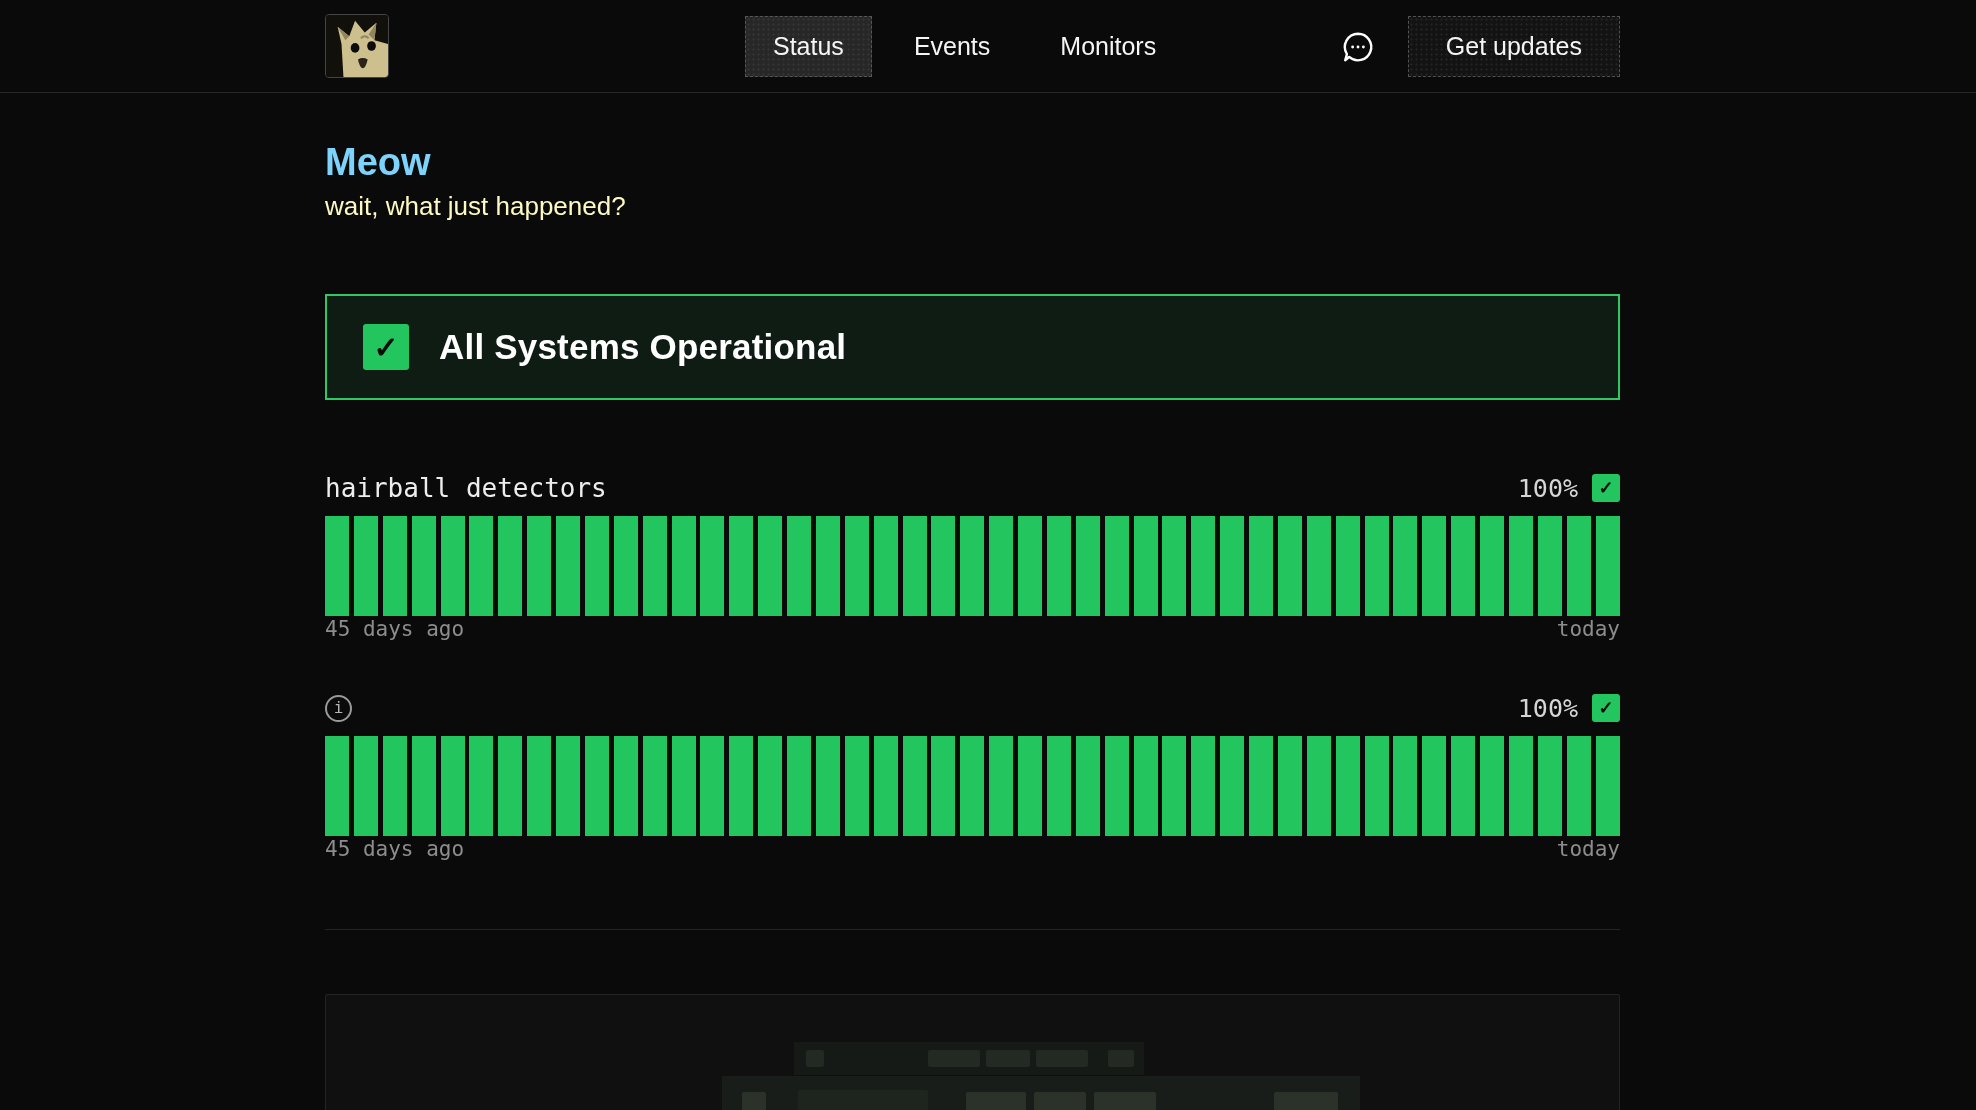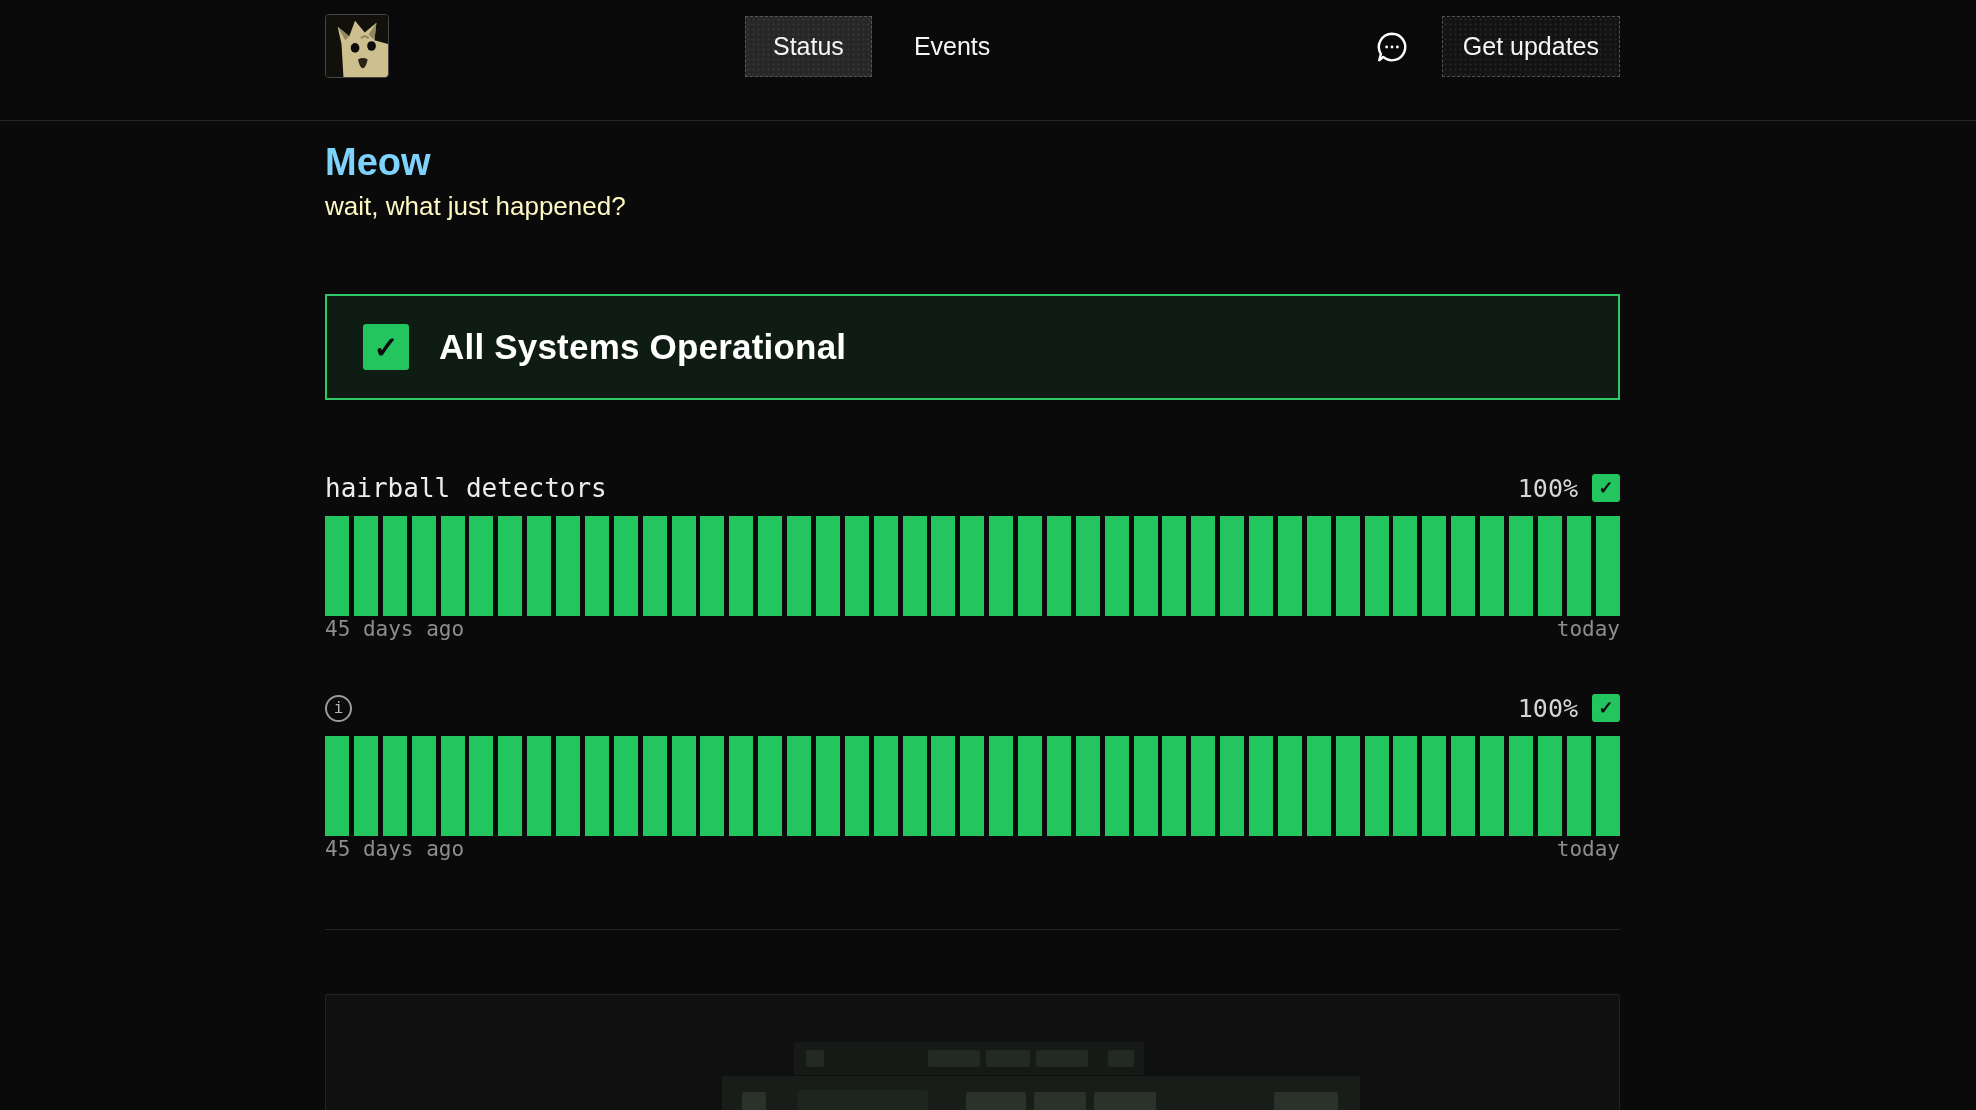--- a/index.html
+++ b/index.html
@@ -15,21 +15,21 @@
   body{
     width:1976px;height:1110px;position:relative;overflow:hidden;
     font-family:"Liberation Sans",sans-serif;color:var(--text);
   }
   .dotted{
     background-image:radial-gradient(rgba(255,255,255,0.055) 1.1px, transparent 1.2px);
     background-size:5px 5px;
   }
   
   .nav{
-    position:absolute;left:0;top:0;width:1976px;height:121px;
+    position:absolute;left:0;top:0;width:1976px;height:93px;
     background:#0a0a0a;border-bottom:1.5px solid var(--nav-border);
   }
   .logo{
     position:absolute;left:325px;top:14px;width:64px;height:64px;
     border:1px solid #454545;border-radius:4px;overflow:hidden;background:#0d0d0b;
   }
   .nav-center{
     position:absolute;left:745px;top:0;height:93px;display:flex;align-items:center;gap:14px;
   }
   .nav-tab{
@@ -39,21 +39,21 @@
   .nav-tab.active{
     background-color:#272727;border:1.5px dashed #575757;
     background-image:radial-gradient(rgba(255,255,255,0.05) 1.1px, transparent 1.2px);
     background-size:5px 5px;
   }
   .nav-right{
     position:absolute;right:356px;top:0;height:93px;display:flex;align-items:center;gap:30px;
   }
   .chat-icon{width:40px;height:40px;display:grid;place-items:center;cursor:pointer;}
   .btn-get-updates{
-    font-size:25px;color:var(--text);padding:15px 20px;cursor:pointer;
+    font-size:25px;color:var(--text);padding:15px 37px;cursor:pointer;
     background-color:#131313;border:1.5px dashed #525252;white-space:nowrap;
   }
   
   .main{position:absolute;left:325px;top:93px;width:1295px;}
   .page-title{margin-top:50px;font-size:38px;font-weight:700;line-height:38px;color:#7dd3fc;}
   .page-subtitle{margin-top:8px;font-size:26px;line-height:34px;color:#fef9c3;font-weight:400;}
   
   .banner{
     margin-top:71px;height:106px;border:2px solid var(--banner-border);
     background:var(--banner-bg);display:flex;align-items:center;
@@ -117,20 +117,21 @@
       <ellipse cx="30" cy="34" rx="4.5" ry="5" fill="#0c0c0c"></ellipse>
       <ellipse cx="47" cy="32" rx="4.5" ry="5" fill="#0c0c0c"></ellipse>
       <path d="M33 46 q5 -3 10 0 q-2 9 -5 9 q-3 0 -5 -9z" fill="#2a2318"></path>
       <path d="M36 24 q4 -4 8 0" stroke="#8f865f" stroke-width="2" fill="none"></path>
     </svg>
   </div>
 
   <div class="nav-center">
     <div class="nav-tab active">Status</div>
     <div class="nav-tab">Events</div>
+    <div class="nav-tab">Monitors</div>
   </div>
 
   <div class="nav-right">
     <div class="chat-icon">
       <svg width="38" height="38" viewBox="0 0 24 24" fill="none" stroke="#ffffff" stroke-width="1.5">
         <path d="M12 3.6 a8.4 8.4 0 1 1 -5.6 14.7 L3.9 20.4 l1.1 -3.9 A8.4 8.4 0 0 1 12 3.6 Z" stroke-linejoin="round"></path>
         <circle cx="8.6" cy="12" r="0.9" fill="#ffffff" stroke="none"></circle>
         <circle cx="12" cy="12" r="0.9" fill="#ffffff" stroke="none"></circle>
         <circle cx="15.4" cy="12" r="0.9" fill="#ffffff" stroke="none"></circle>
       </svg>

